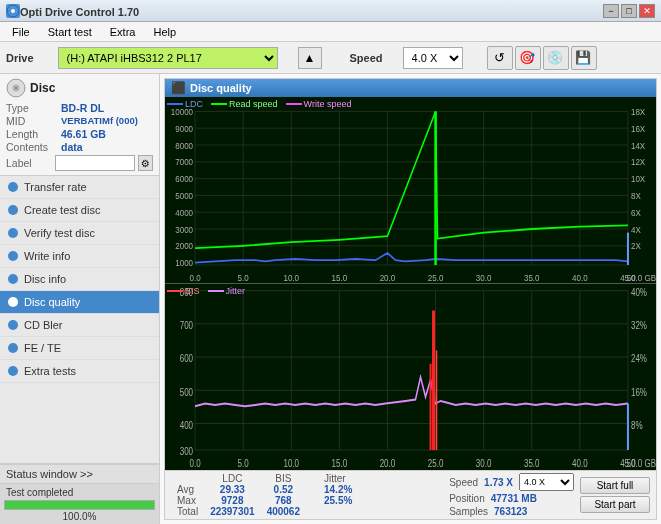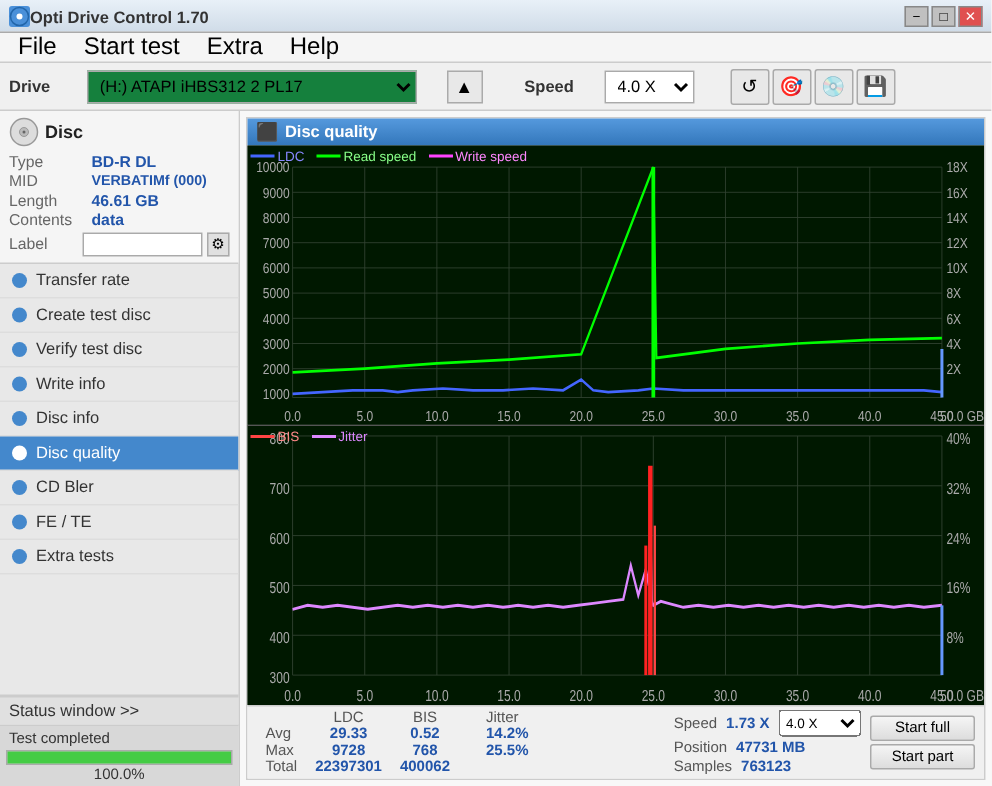--- a/index.html
+++ b/index.html
@@ -25,37 +25,37 @@
     
     .menu-bar {
       background: #f5f5f5;
       height: 20px;
       display: flex;
       align-items: center;
       padding: 0 4px;
       border-bottom: 1px solid #ccc;
       gap: 2px;
     }
-    .menu-item { padding: 2px 8px; font-size: 16px; cursor: pointer; border-radius: 2px; }
+    .menu-item { padding: 2px 8px; font-size: 11px; cursor: pointer; border-radius: 2px; }
     
     
     .drive-bar {
       background: #f0f0f0;
       height: 32px;
       display: flex;
       align-items: center;
       padding: 0 6px;
       border-bottom: 1px solid #ccc;
       gap: 20px;
     }
     .drive-label { font-weight: bold; font-size: 11px; color: #333; margin-right: 4px; }
     .drive-select {
       height: 22px;
       border: 1px solid #aaa;
-      background: #15803d;
+      background: #bef264;
       font-size: 11px;
       padding: 0 4px;
       flex: 1;
       max-width: 220px;
     }
     .drive-btn { width: 24px; height: 22px; background: #e8e8e8; border: 1px solid #aaa; display: flex; align-items: center; justify-content: center; cursor: pointer; font-size: 12px; }
     .speed-label { font-weight: bold; font-size: 11px; color: #333; }
     .speed-select { height: 22px; border: 1px solid #aaa; background: white; font-size: 11px; padding: 0 4px; width: 60px; }
     .toolbar-icons { display: flex; gap: 2px; margin-left: 4px; }
     .toolbar-icon { width: 26px; height: 24px; background: #e8e8e8; border: 1px solid #aaa; display: flex; align-items: center; justify-content: center; cursor: pointer; font-size: 13px; border-radius: 2px; }

